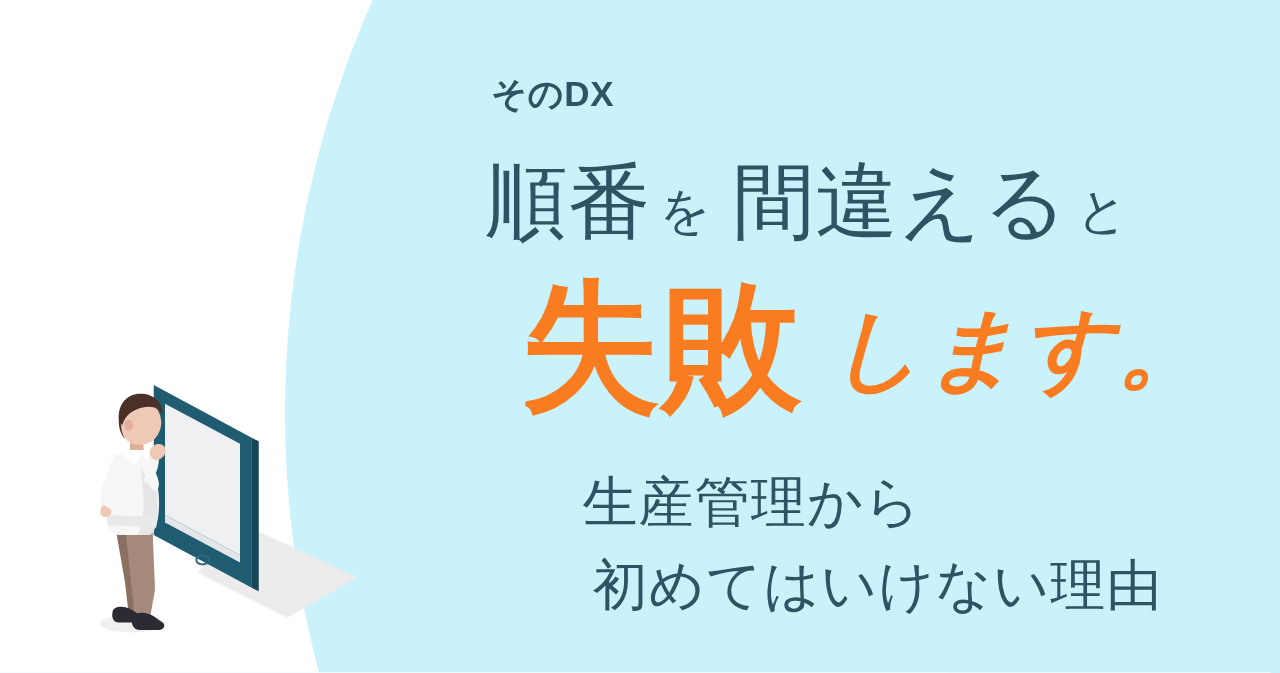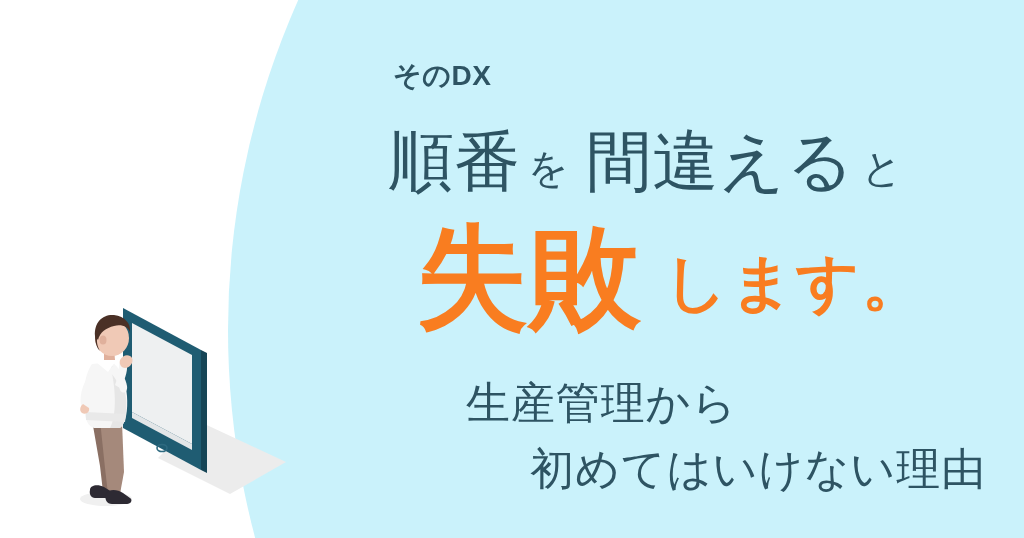--- a/index.html
+++ b/index.html
@@ -85,35 +85,36 @@
 
   .line-fail {
     left: 416px;
     top: 222px;
     font-size: 112px;
     color: #f97d20;
     font-weight: 700;
     letter-spacing: 0.01em;
   }
   .line-fail .suffix {
-    font-size: 62px;
+    font-size: 72px;
     padding-left: 22px;
     vertical-align: 12px;
     letter-spacing: 0.04em;
+    font-style: italic;
   }
 
   .line-sub1 {
     left: 466px;
     top: 381px;
     font-size: 44px;
     letter-spacing: 0.02em;
   }
 
   .line-sub2 {
-    left: 530px;
+    left: 474px;
     top: 447px;
     font-size: 44px;
     letter-spacing: 0.02em;
   }
 
   
   .illustration {
     position: absolute;
     left: 70px;
     top: 280px;

